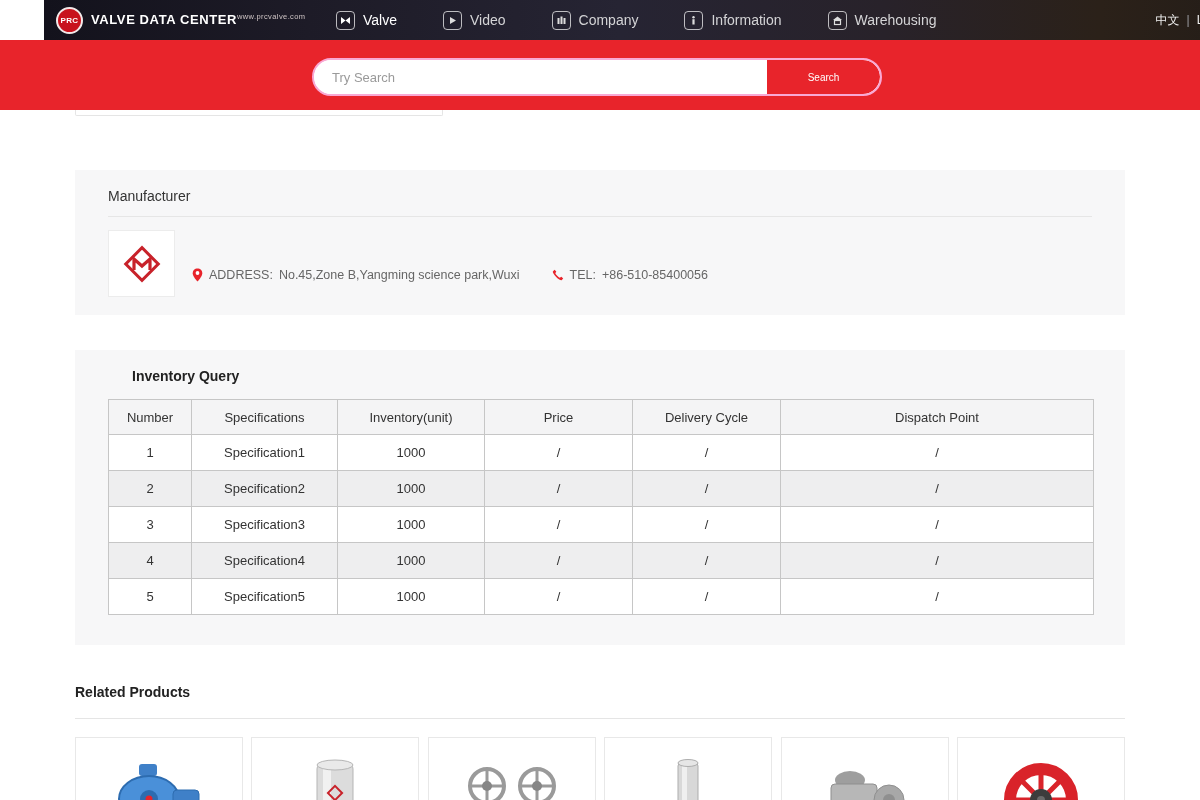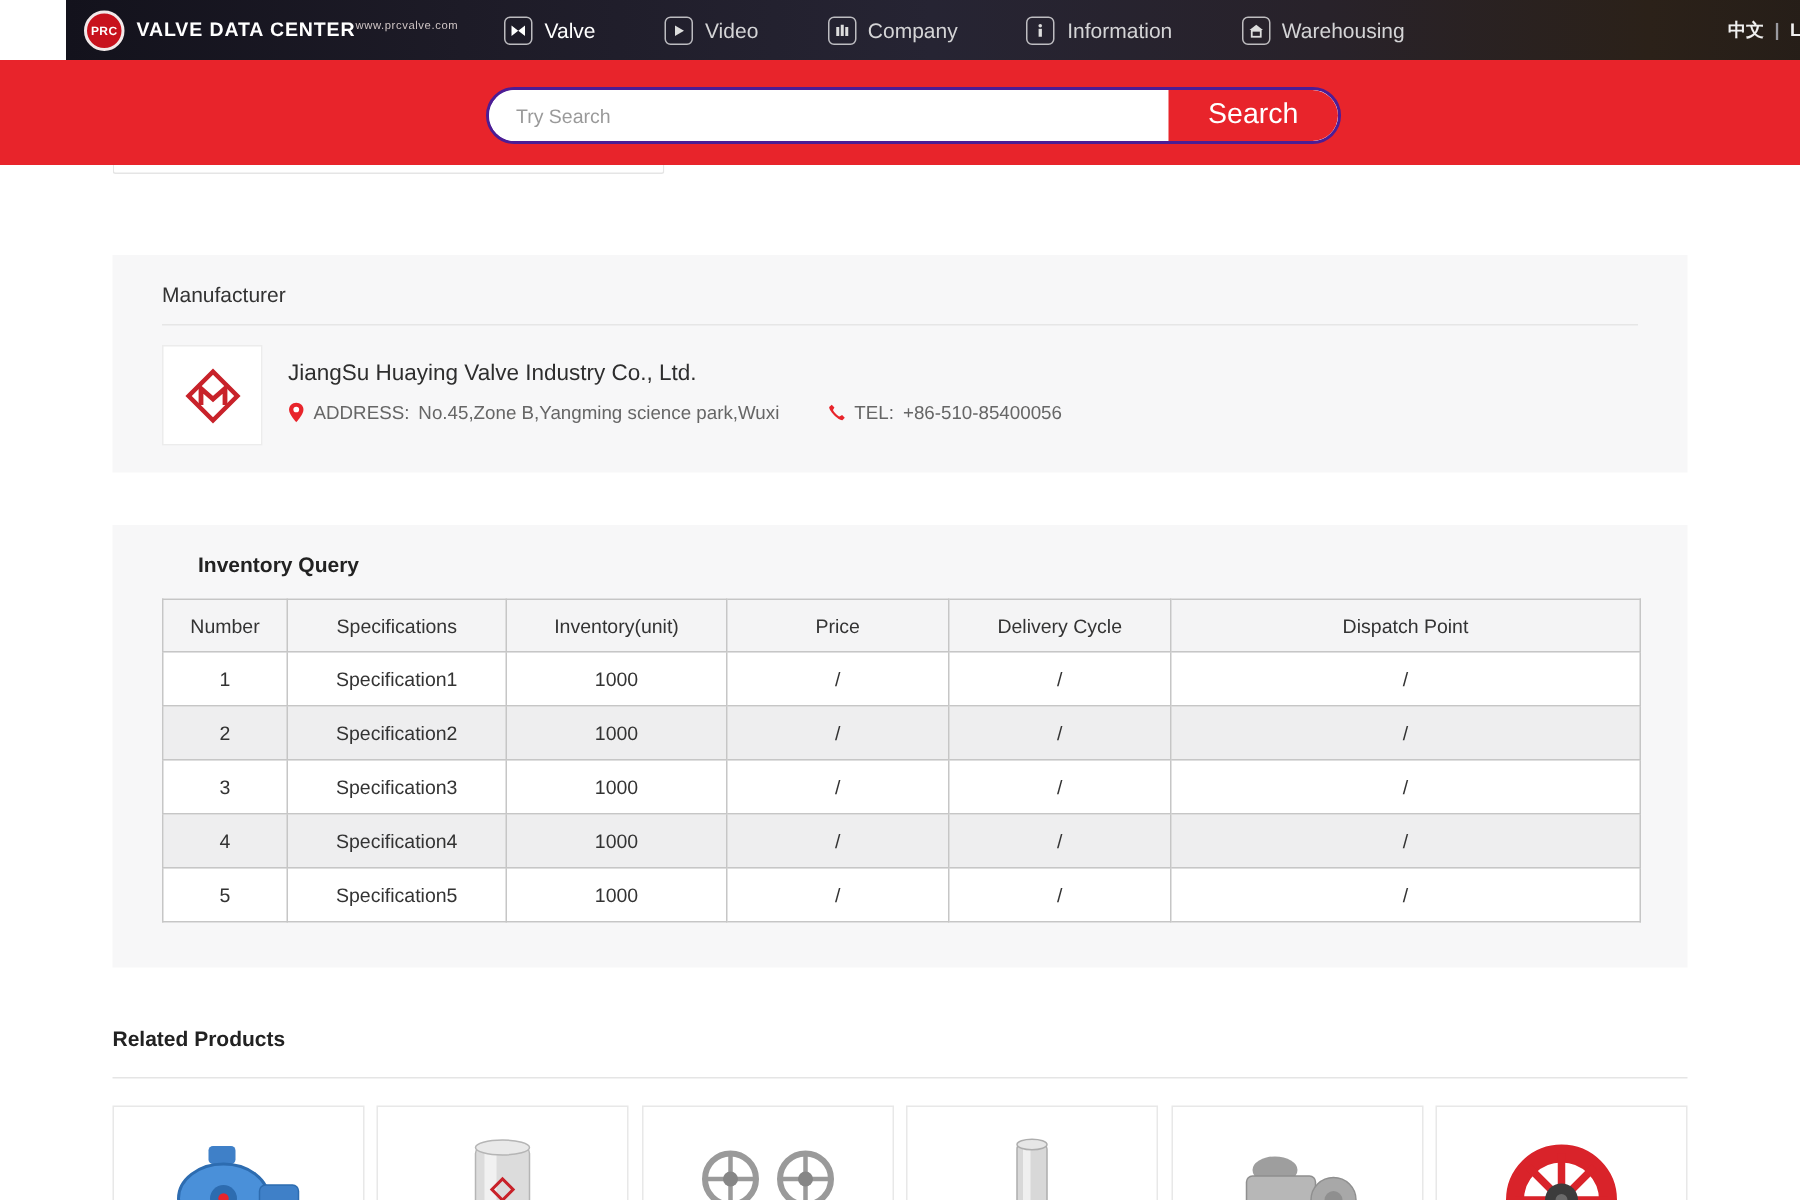--- a/index.html
+++ b/index.html
@@ -21,31 +21,31 @@
   .mainnav { position:absolute; left:292px; top:0; height:40px; display:flex; align-items:center; gap:46px; }
   .nav-item { display:flex; align-items:center; gap:8px; color:#d4d4d6; font-size:14px; cursor:pointer; }
   .nav-item.active { color:#ffffff; }
   .nav-ic { width:19px; height:19px; border:1.5px solid rgba(255,255,255,.7); border-radius:4px;
     display:flex; align-items:center; justify-content:center; }
   .nav-ic svg { display:block; }
 
   .top-right { position:absolute; right:18px; top:0; height:40px; display:flex; align-items:center;
     gap:7px; color:#f0f0f0; font-size:12px; }
   .top-right .sep { color:#9a9aa0; }
-  .top-right span { cursor:pointer;font-weight:bold; }
+  .top-right span { cursor:pointer; }
 
   
   .redbar { position:absolute; left:0; top:40px; width:1200px; height:70px; background:#e8242b; }
-  .search-pill { position:absolute; left:324px; top:18px; width:570px; height:38px;
-    background:#fff; border:2px solid #4c1d95; border-radius:19px; display:flex; overflow:hidden; }
+  .search-pill { position:absolute; left:312px; top:18px; width:570px; height:38px;
+    background:#fff; border:2px solid #f9a8d4; border-radius:19px; display:flex; overflow:hidden; }
   .search-input { flex:1; border:none; outline:none; padding:0 18px; font-size:13px; color:#444;
     font-family:"Liberation Sans", sans-serif; border-radius:17px 0 0 17px; }
   .search-input::placeholder { color:#9a9a9a; }
   .search-btn { width:113px; height:100%; background:#e8242b; color:#fff; border:none;
-    font-size:19px; border-radius:0 17px 17px 0; cursor:pointer; font-family:"Liberation Sans", sans-serif; }
+    font-size:10px; border-radius:0 17px 17px 0; cursor:pointer; font-family:"Liberation Sans", sans-serif; }
 
   
   .partial-card { position:absolute; left:75px; top:110px; width:368px; height:6px;
     border-left:1px solid #e5e5e5; border-right:1px solid #e5e5e5; border-bottom:1px solid #e5e5e5;
     border-radius:0 0 2px 2px; background:#fff; }
 
   
   .card { position:absolute; background:#f7f7f8; }
   .card-manufacturer { left:75px; top:170px; width:1050px; height:145px; }
   .card-inventory { left:75px; top:350px; width:1050px; height:295px; }
@@ -156,21 +156,20 @@
   <div class="sec-title">Manufacturer</div>
   <div class="sec-divider"></div>
 
   <div class="mf-logo">
     <svg width="44" height="44" viewBox="0 0 44 44">
       <rect x="10.5" y="10.5" width="23" height="23" transform="rotate(45 22 22)" fill="none" stroke="#c8222a" stroke-width="3"></rect>
       <path d="M14,28 L14,17 L22,24 L30,17 L30,28" fill="none" stroke="#c8222a" stroke-width="3.2"></path>
     </svg>
   </div>
 
-  <div class="mf-name">JiangSu Huaying Valve Industry Co., Ltd.</div>
 
   <div class="mf-meta">
     <span class="meta-ic">
       <svg width="11" height="14" viewBox="0 0 11 14">
           <path d="M5.5,0.5 C2.7,0.5 0.7,2.6 0.7,5.2 C0.7,8.5 5.5,13.5 5.5,13.5 C5.5,13.5 10.3,8.5 10.3,5.2 C10.3,2.6 8.3,0.5 5.5,0.5 Z" fill="#e8242b"></path>
           <circle cx="5.5" cy="5" r="1.9" fill="#fff"></circle>
         </svg>
     </span>
     <span>ADDRESS:</span>
     <span>No.45,Zone B,Yangming science park,Wuxi</span>

